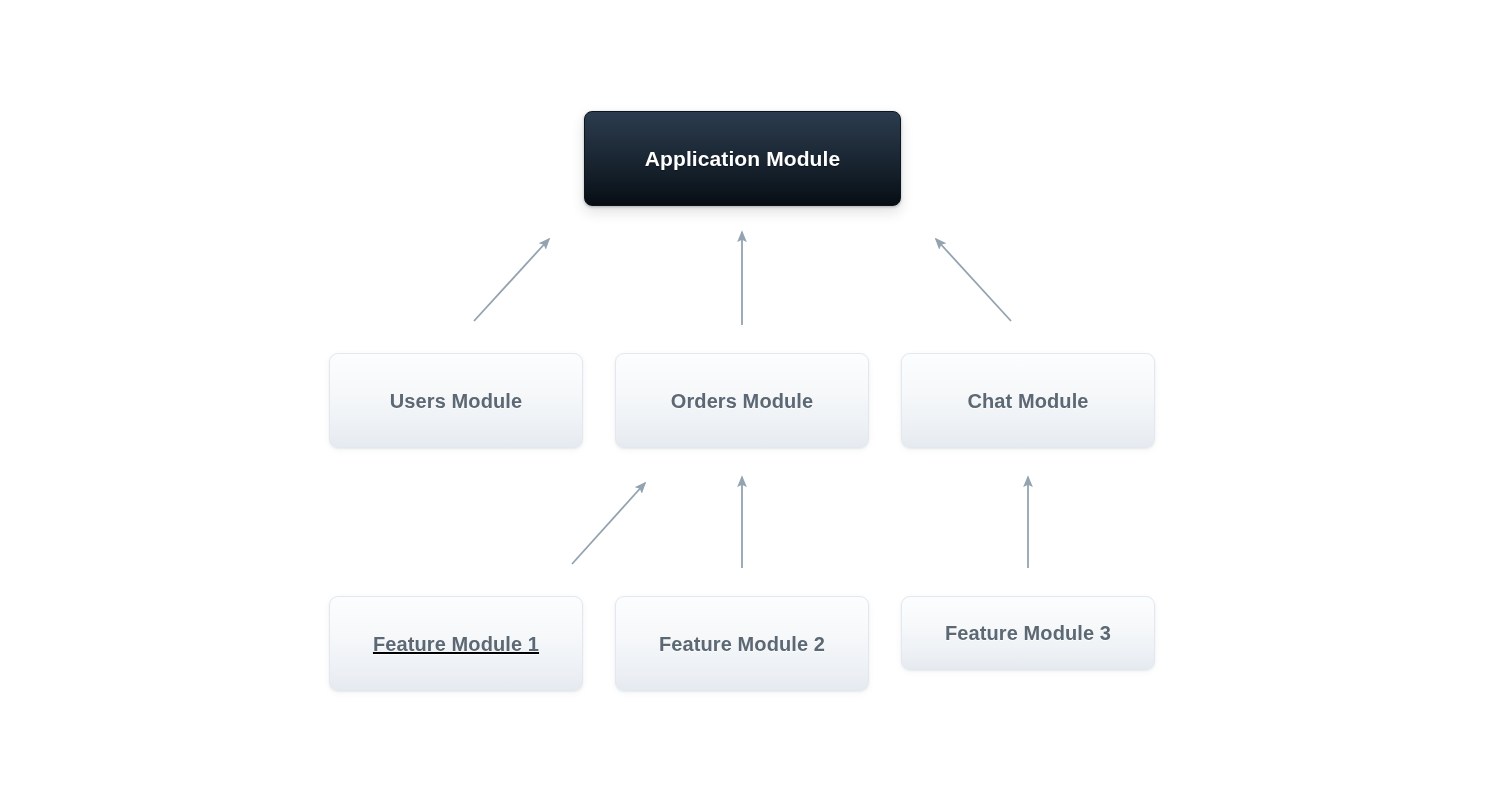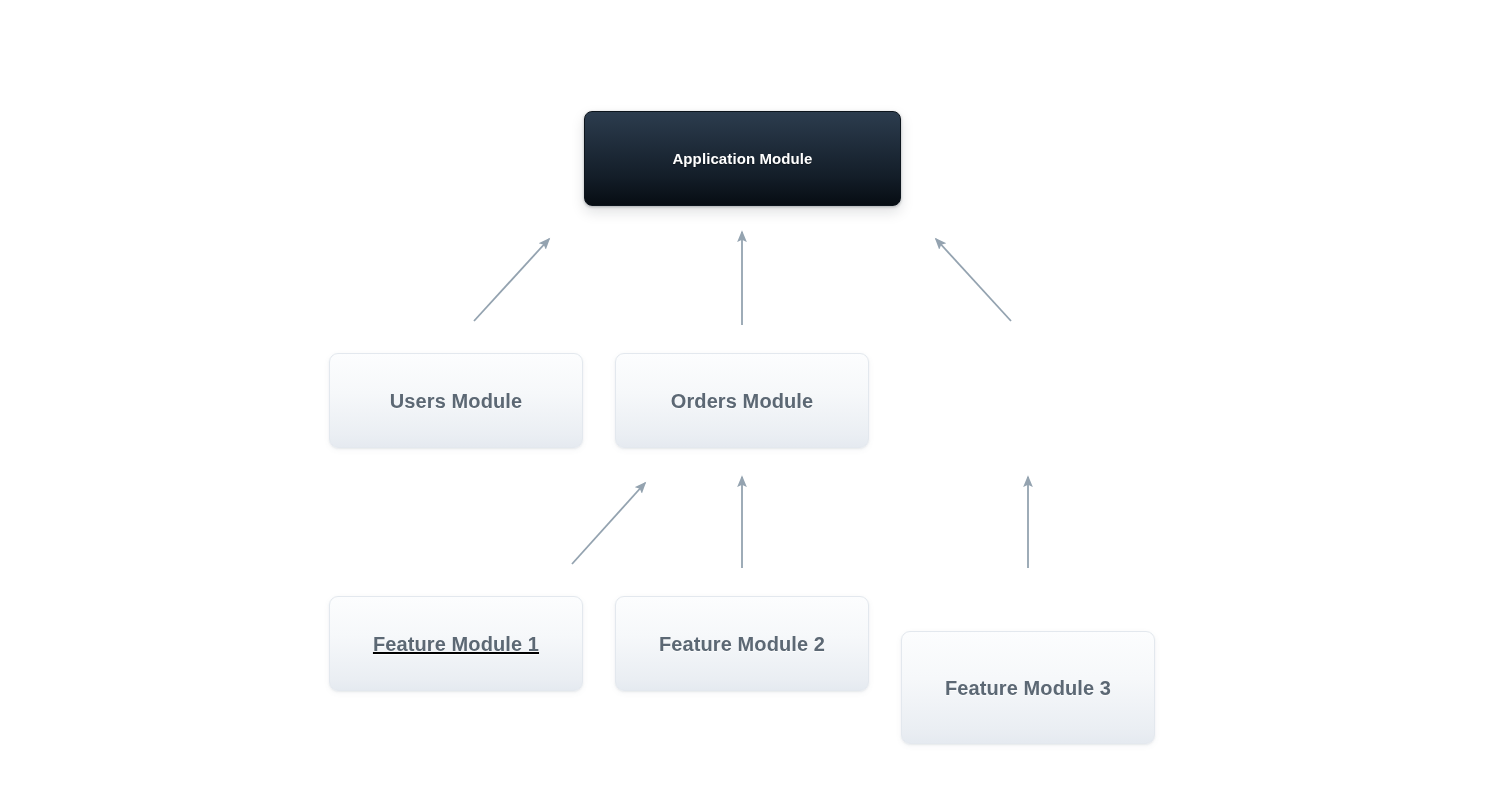--- a/index.html
+++ b/index.html
@@ -53,21 +53,21 @@
   
   .node-root {
     background: linear-gradient(180deg, #2c3c4e 0%, #22303f 28%, #131d28 70%, #070d13 100%);
     border: 1px solid #0d151d;
     border-radius: 8px;
     box-shadow: 0 1px 3px rgba(15, 23, 32, 0.28),
                 0 6px 14px rgba(15, 23, 32, 0.13);
   }
   .node-root .node-label {
     color: #ffffff;
-    font-size: 15px;
+    font-size: 21px;
     text-shadow: 0 1px 1px rgba(0,0,0,0.45);
   }
 
   
   .node-light {
     background: linear-gradient(180deg, #fcfdfe 0%, #f6f8fa 42%, #eaeef3 88%, #e5eaf0 100%);
     border: 1px solid #e3e8ee;
     box-shadow: 0 1px 2px rgba(80, 95, 115, 0.10),
                 0 2px 6px rgba(80, 95, 115, 0.06);
   }
@@ -108,26 +108,29 @@
   </div>
 
   <div class="node node-light" style="left:329px; top:353px; width:254px; height:95px;">
     <span class="node-label">Users Module</span>
   </div>
 
   <div class="node node-light" style="left:615px; top:353px; width:254px; height:95px;">
     <span class="node-label">Orders Module</span>
   </div>
 
+  <div class="node node-light" style="left:901px; top:353px; width:254px; height:95px;">
+    <span class="node-label">Chat Module</span>
+  </div>
 
   <div class="node node-light" style="left:329px; top:596px; width:254px; height:95px;text-decoration:underline;">
     <span class="node-label">Feature Module 1</span>
   </div>
 
   <div class="node node-light" style="left:615px; top:596px; width:254px; height:95px;">
     <span class="node-label">Feature Module 2</span>
   </div>
 
-  <div class="node node-light" style="left:901px; top:596px; width:254px; height:113px;margin-top:35px;">
+  <div class="node node-light" style="left:901px; top:596px; width:254px; height:74px;">
     <span class="node-label">Feature Module 3</span>
   </div>
 
 </div>
 
 </body></html>

